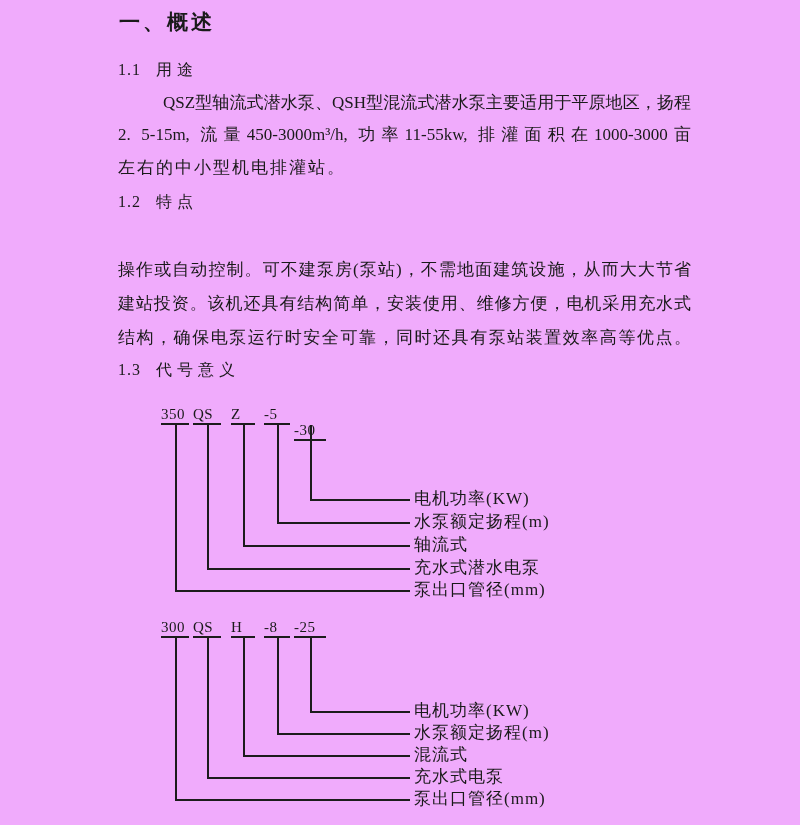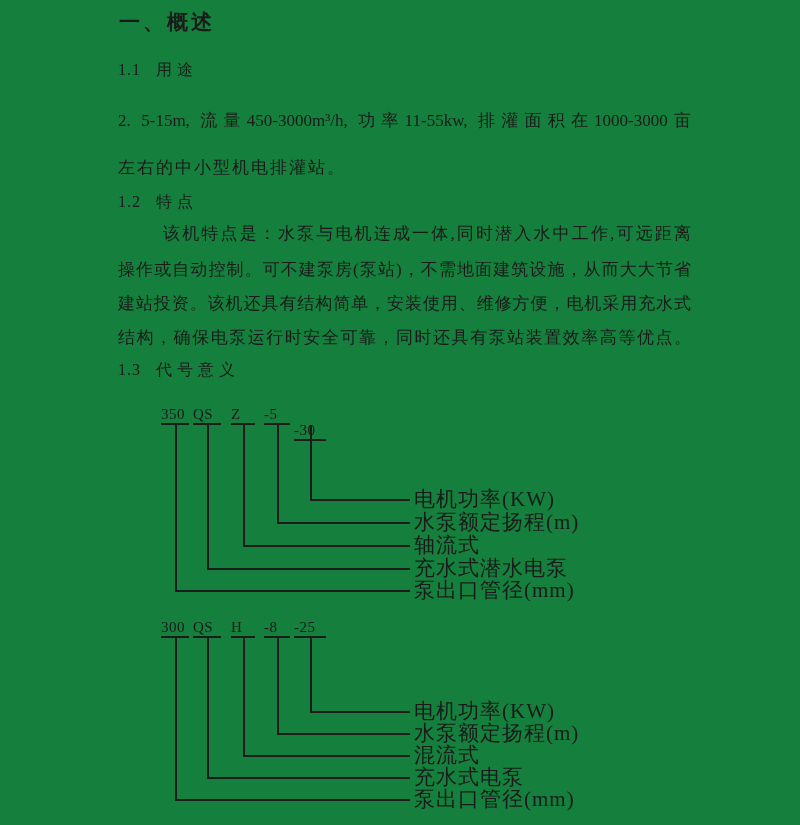--- a/index.html
+++ b/index.html
@@ -2,21 +2,21 @@
 <html><head>
 <meta charset="utf-8">
 <style>
   html,body{margin:0;padding:0;}
   body{
     width:800px;height:825px;
     background:#ffffff;
     font-family:"Liberation Serif","DejaVu Serif",serif;
     color:#1a1a1a;
   }
-  .page{position:relative;width:800px;height:825px;overflow:hidden;background:#15803d;}
+  .page{position:relative;width:800px;height:825px;overflow:hidden;background:#f0abfc;}
 
   .doc-title{
     position:absolute;left:119px;top:8px;margin:0;
     font-size:21px;font-weight:bold;letter-spacing:3px;
   }
   .sec-head{position:absolute;left:118px;font-size:16px;}
   .sec-head .num{display:inline-block;letter-spacing:1px;}
   .sec-head .lbl{display:inline-block;margin-left:11px;letter-spacing:5px;}
 
   .line{
@@ -35,42 +35,42 @@
   .code{
     position:absolute;height:17px;
     border-bottom:2px solid #1c1c1c;
     font-size:15px;line-height:16px;
     letter-spacing:0.5px;
   }
   .vline{position:absolute;width:2px;background:#1c1c1c;}
   .hline{position:absolute;height:2px;background:#1c1c1c;}
   .dlabel{
     position:absolute;left:414px;
-    font-size:21px;line-height:20px;white-space:nowrap;letter-spacing:1px;text-align:center;
+    font-size:17px;line-height:20px;white-space:nowrap;letter-spacing:1px;text-align:center;
   }
 </style>
 </head>
 <body>
 
 <div class="page">
 
   <h1 class="doc-title">一、概述</h1>
 
   <div class="sec-head" style="top:60px">
     <span class="num">1.1</span>
     <span class="lbl">用途</span>
   </div>
-  <p class="line just" style="top:111px">2. 5-15m, 流量450-3000m³/h, 功率11-55kw, 排灌面积在1000-3000亩</p>
+  <p class="line just indent" style="top:93px">QSZ型轴流式潜水泵、QSH型混流式潜水泵主要适用于平原地区，扬程</p>
+  <p class="line just" style="top:125px">2. 5-15m, 流量450-3000m³/h, 功率11-55kw, 排灌面积在1000-3000亩</p>
   <p class="line plain" style="top:158px">左右的中小型机电排灌站。</p>
 
   <div class="sec-head" style="top:192px">
     <span class="num">1.2</span>
     <span class="lbl">特点</span>
   </div>
-  <p class="line just indent" style="top:224px">该机特点是：水泵与电机连成一体,同时潜入水中工作,可远距离</p>
   <p class="line just" style="top:260px">操作或自动控制。可不建泵房(泵站)，不需地面建筑设施，从而大大节省</p>
   <p class="line just" style="top:328px">结构，确保电泵运行时安全可靠，同时还具有泵站装置效率高等优点。</p>
   <p class="line just" style="top:294px">建站投资。该机还具有结构简单，安装使用、维修方便，电机采用充水式</p>
 
   <div class="sec-head" style="top:360px">
     <span class="num">1.3</span>
     <span class="lbl">代号意义</span>
   </div>
 
   <div>

